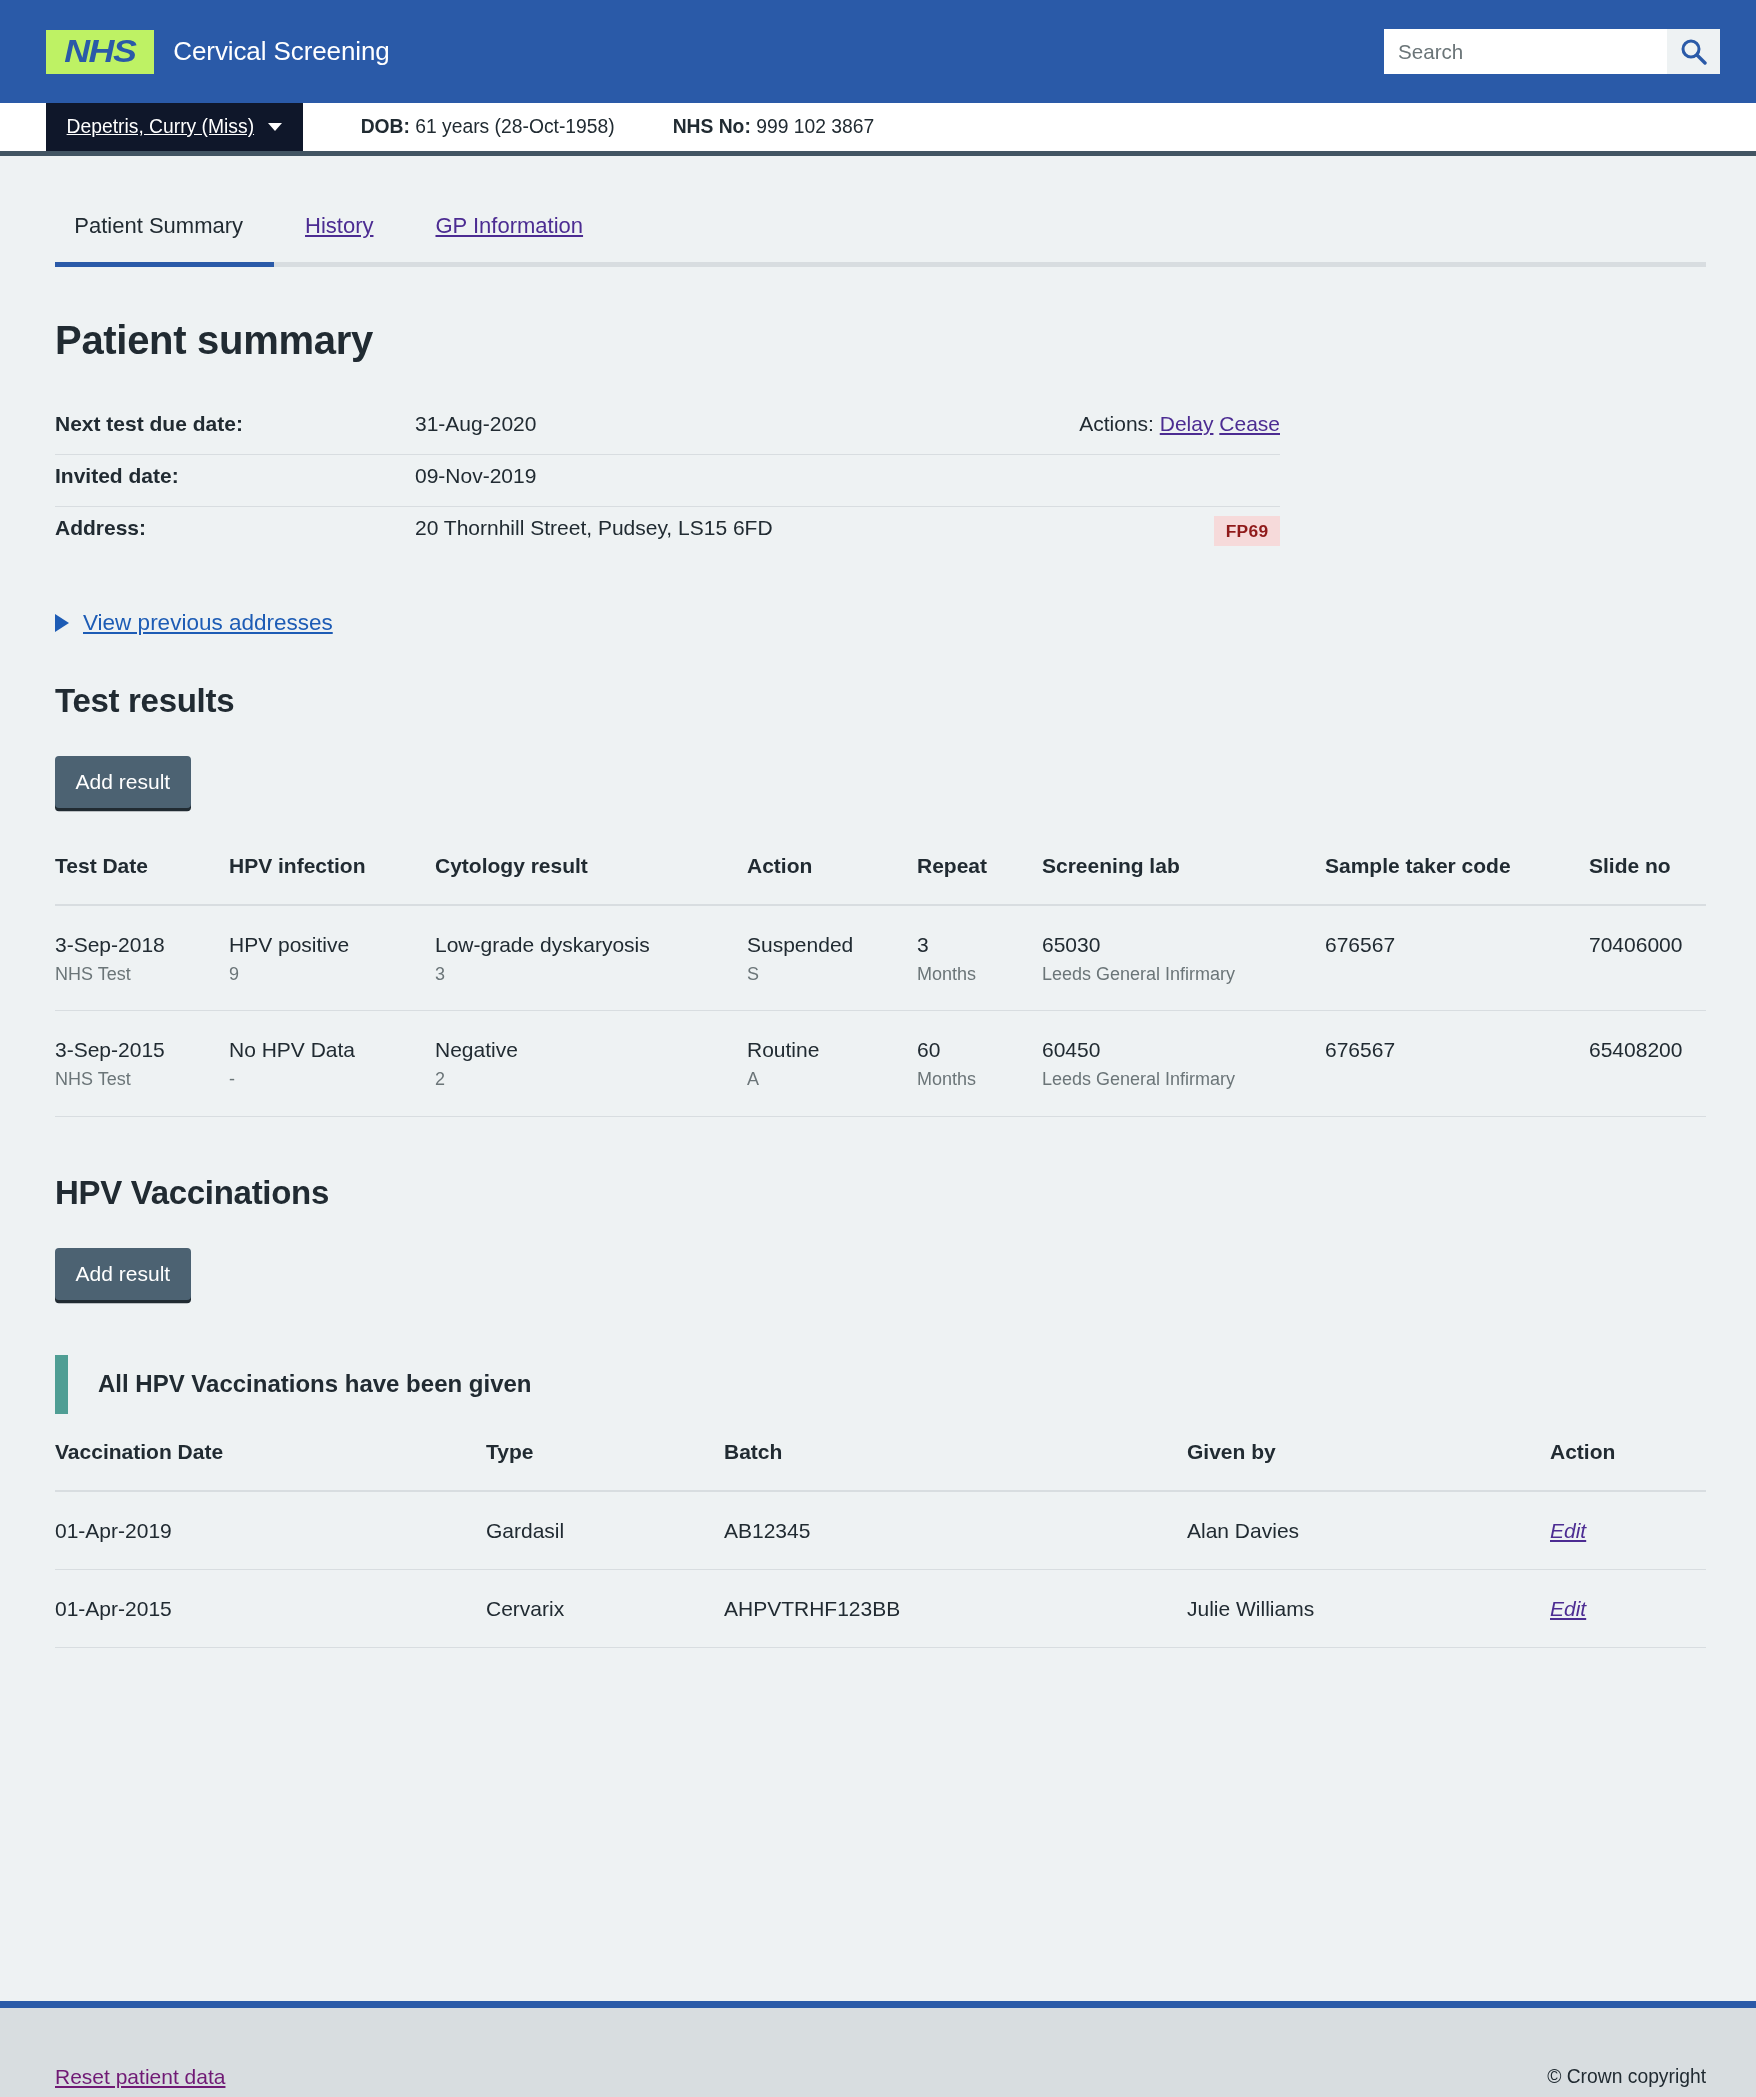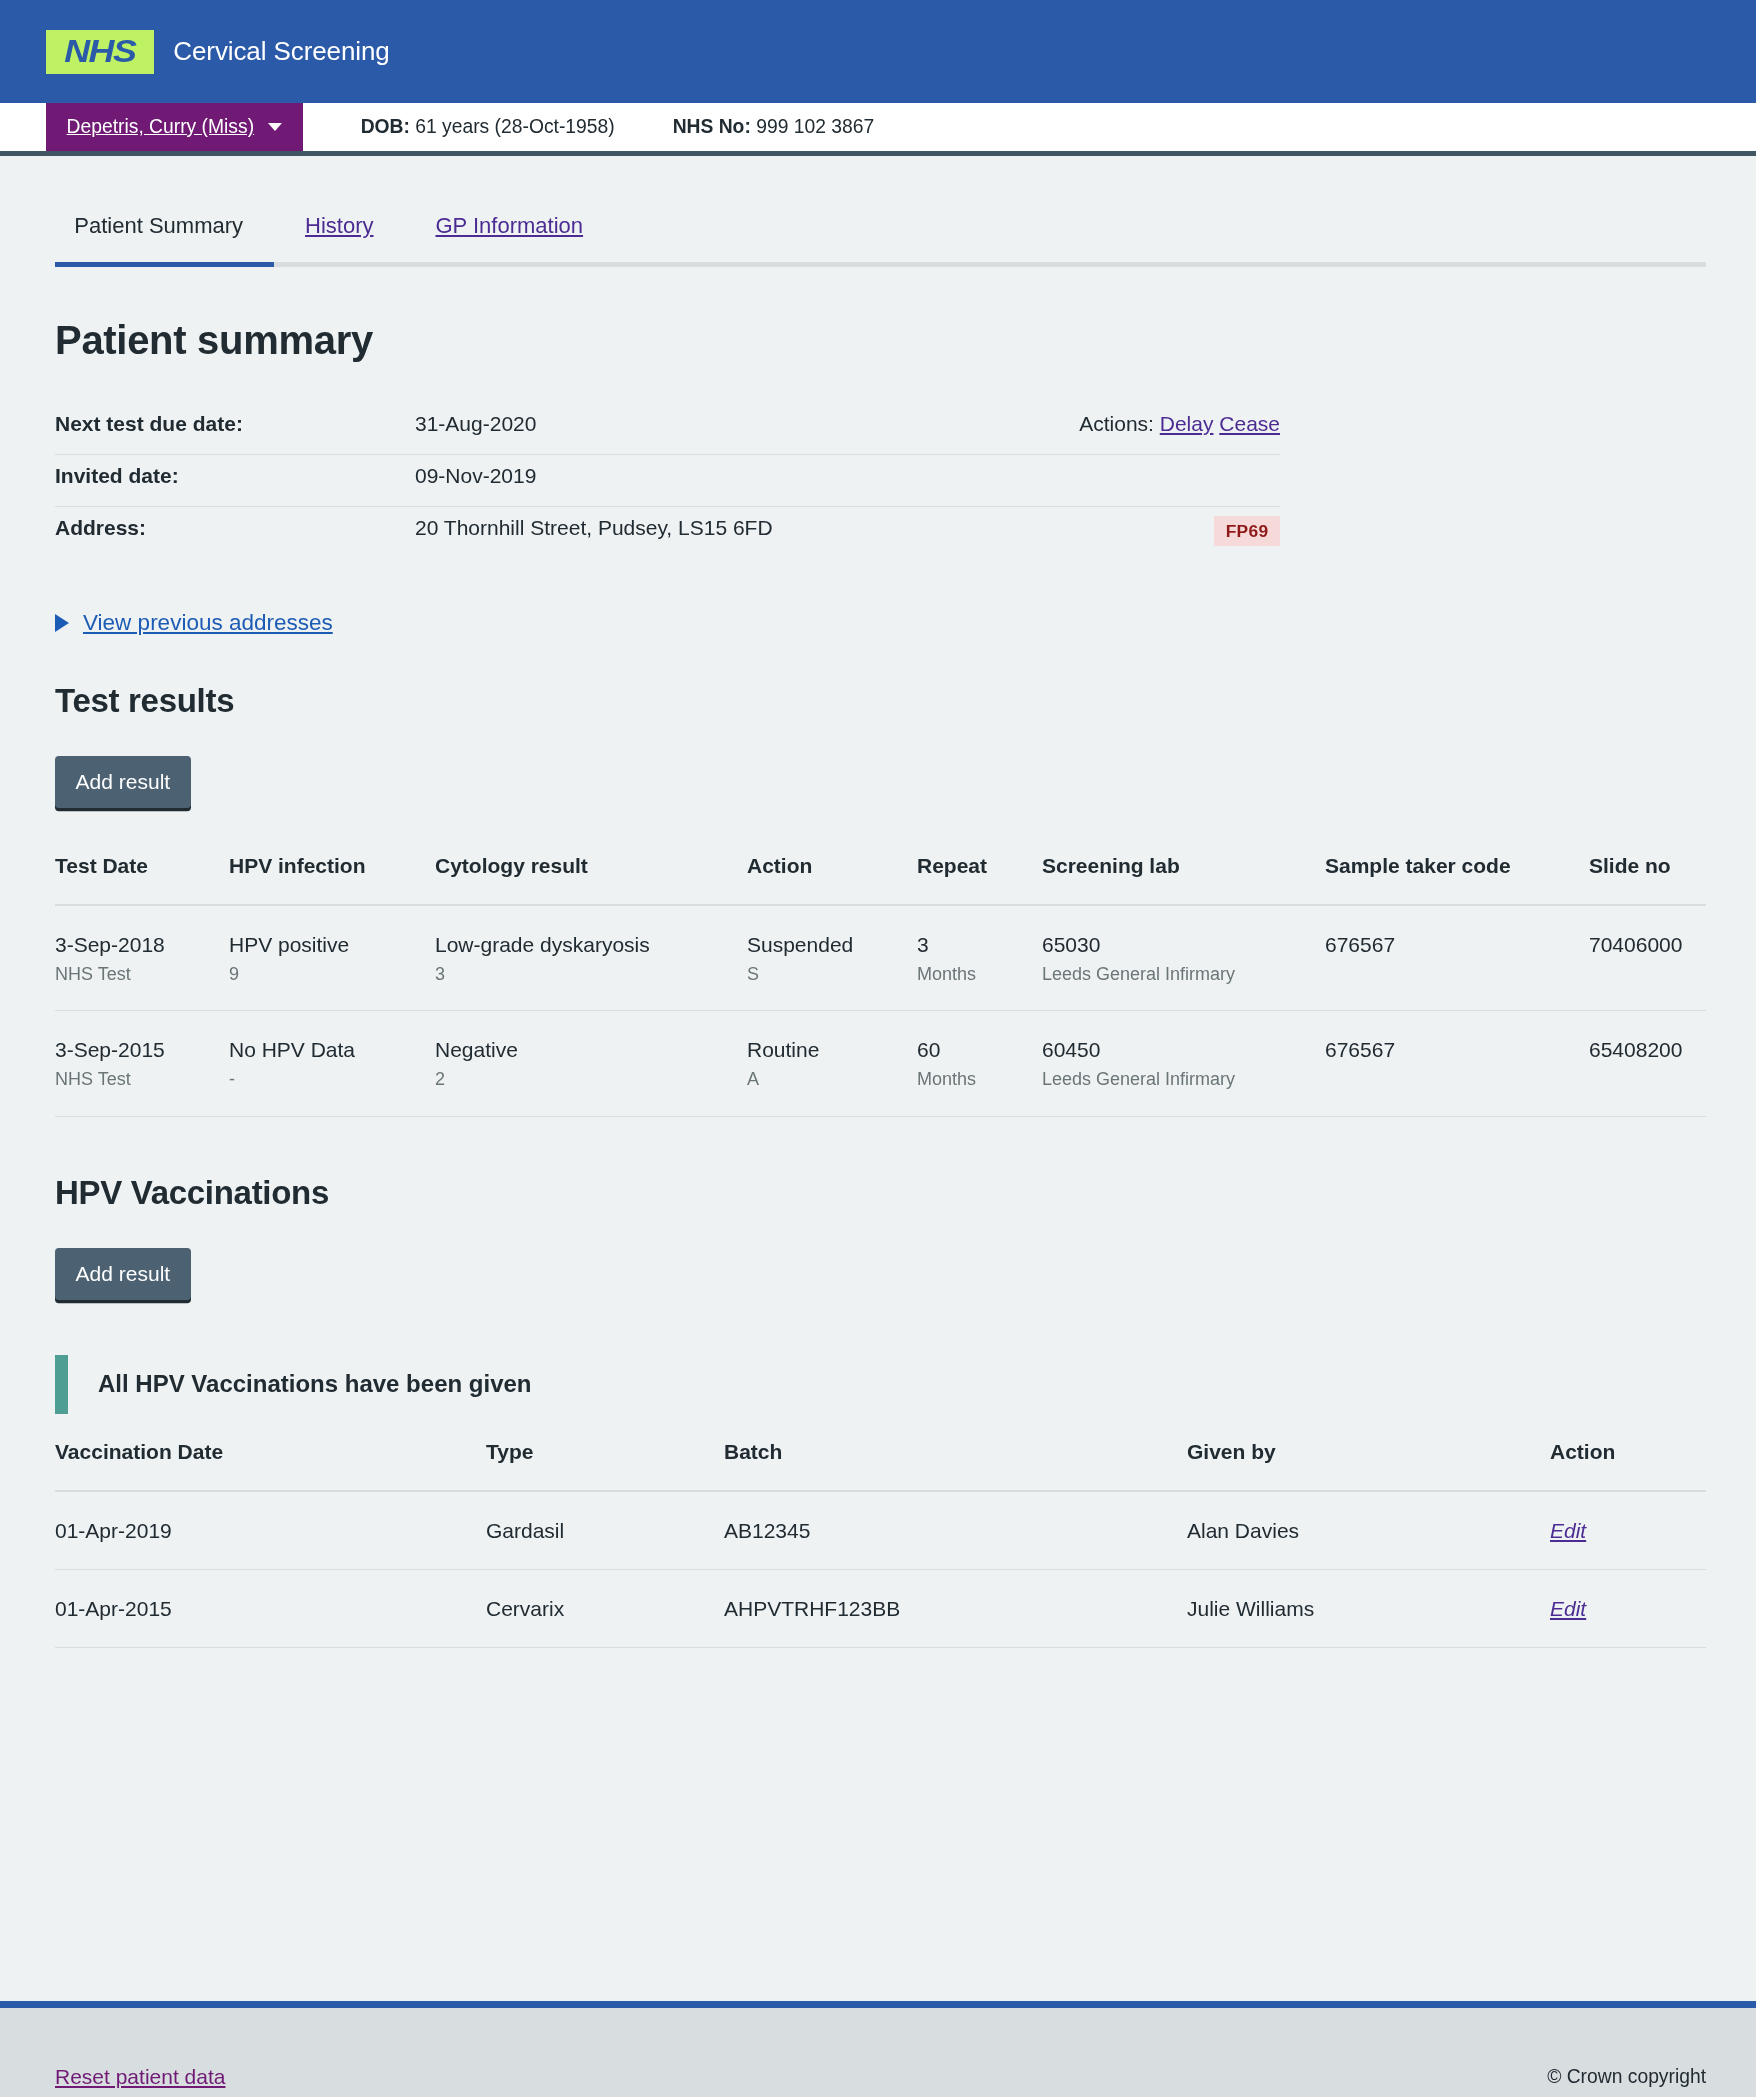--- a/index.html
+++ b/index.html
@@ -79,21 +79,21 @@
   
   .patient-bar {
     background: #fff;
     height: 53px;
     display: flex;
     align-items: stretch;
     padding-left: 46px;
     border-bottom: 5.8px solid #425563;
   }
   .patient-name-tab {
-    background: #701a75;
+    background: #0f172a;
     display: flex;
     align-items: center;
     gap: 14px;
     padding: 0 20.6px;
     color: #fff;
     font-size: 19.3px;
     cursor: pointer;
   }
   .patient-name-tab .pname { text-decoration: underline; }
   .caret {
@@ -314,20 +314,29 @@
 </style>
 </head>
 <body>
 
 <div class="nhs-header">
   <div class="nhs-brand">
     <div class="nhs-logo">
       <span>NHS</span>
     </div>
     <div class="service-name">Cervical Screening</div>
+  </div>
+  <div class="header-search">
+    <input type="text" placeholder="Search" style="">
+    <button class="search-btn">
+      <svg viewBox="0 0 27 27">
+        <circle cx="11" cy="11" r="8" fill="none" stroke="#2a5aa8" stroke-width="3"></circle>
+        <line x1="17" y1="17" x2="25" y2="25" stroke="#2a5aa8" stroke-width="3.4" stroke-linecap="round"></line>
+      </svg>
+    </button>
   </div>
 </div>
 
 <div class="patient-bar">
   <div class="patient-name-tab">
     <span class="pname">Depetris, Curry (Miss)</span>
     <span class="caret"></span>
   </div>
   <div class="patient-facts">
     <div class="fact">

